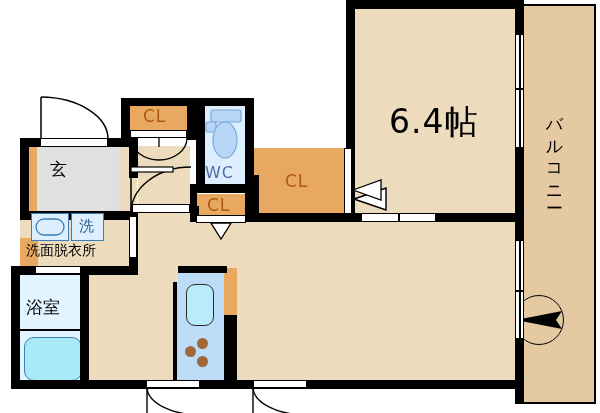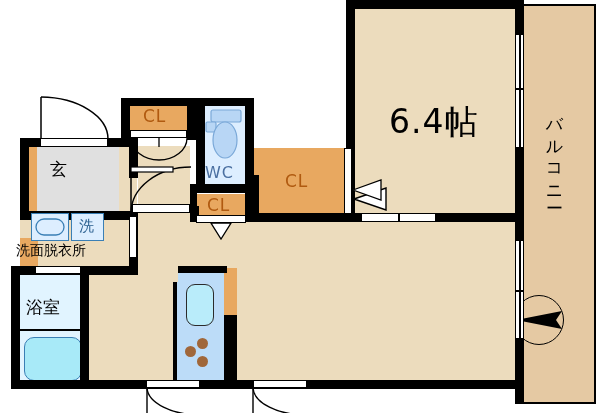--- a/index.html
+++ b/index.html
@@ -127,21 +127,21 @@
   <div class="abs wall" style="left:20px;top:211px;width:118px;height:9px;"></div>
 
   <div class="abs leaf" style="left:40px;top:138px;width:68px;height:9px;"></div>
   <svg class="abs" style="left:40px;top:96px;width:70px;height:44px;" viewBox="0 0 70 44">
     <path d="M1,1 A 68 42 0 0 1 68,43" fill="none" stroke="#000" stroke-width="1.5"></path>
     <line x1="1" y1="1" x2="1" y2="43" stroke="#000" stroke-width="1.5"></line>
   </svg>
 
   <div class="abs room" style="left:20px;top:220px;width:118px;height:48px;"></div>
   <div class="abs closet" style="left:20px;top:238px;width:18px;height:30px;"></div>
-  <div class="lbl lbl-small" style="left:16px;top:243px;">洗面脱衣所</div>
+  <div class="lbl lbl-small" style="left:26px;top:243px;">洗面脱衣所</div>
 
   <div class="abs wetblue" style="left:31px;top:213px;width:38px;height:28px;border:1.4px solid #3a7fb5;"></div>
   <svg class="abs" style="left:35px;top:218px;width:30px;height:18px;" viewBox="0 0 30 18">
     <rect x="1" y="1" width="28" height="16" rx="8" fill="#ddeeff" stroke="#3a7fb5" stroke-width="1.3"></rect>
   </svg>
 
   <div class="abs wetblue" style="left:71px;top:213px;width:33px;height:28px;border:1.4px solid #3a7fb5;"></div>
   <div class="lbl lbl-blue" style="left:79px;top:219px;">洗</div>
 
   <div class="abs wall" style="left:20px;top:266px;width:118px;height:9px;"></div>

